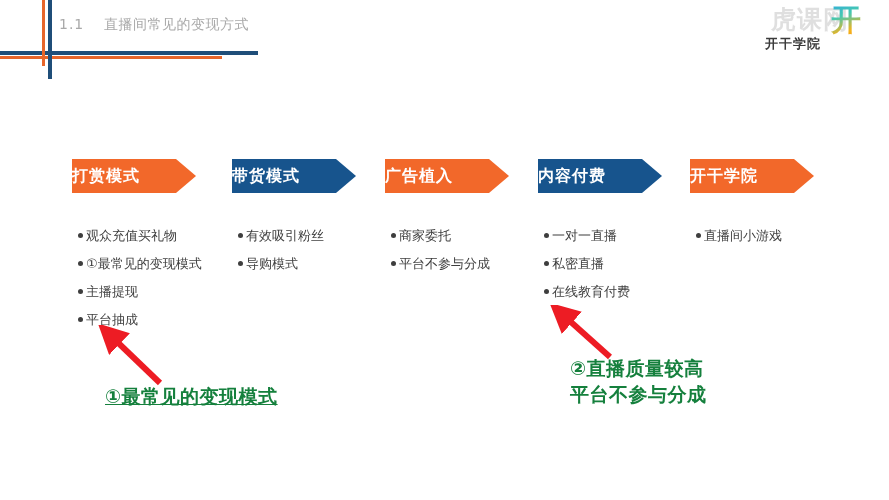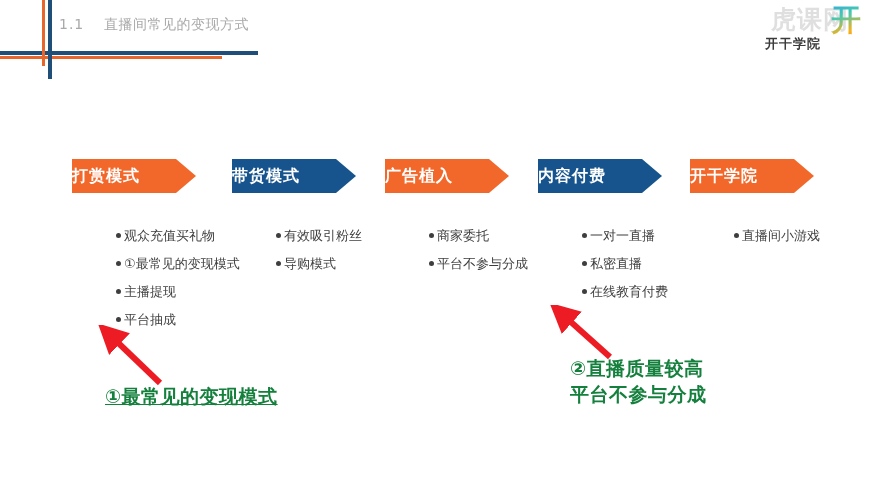--- a/index.html
+++ b/index.html
@@ -176,21 +176,20 @@
     top: 70px;
     left: 6px;
   }
   .bullets li {
     font-size: 13px;
     color: #3e3e3e;
     line-height: 14px;
     margin-bottom: 14px;
     white-space: nowrap;
     font-family: "DejaVu Sans", "Liberation Sans", sans-serif;
-    margin-left: 38px;
   }
   .bullets li .dot {
     display: inline-block;
     width: 5px;
     height: 5px;
     border-radius: 50%;
     background: #3e3e3e;
     margin-right: 3px;
     vertical-align: 2px;
   }

